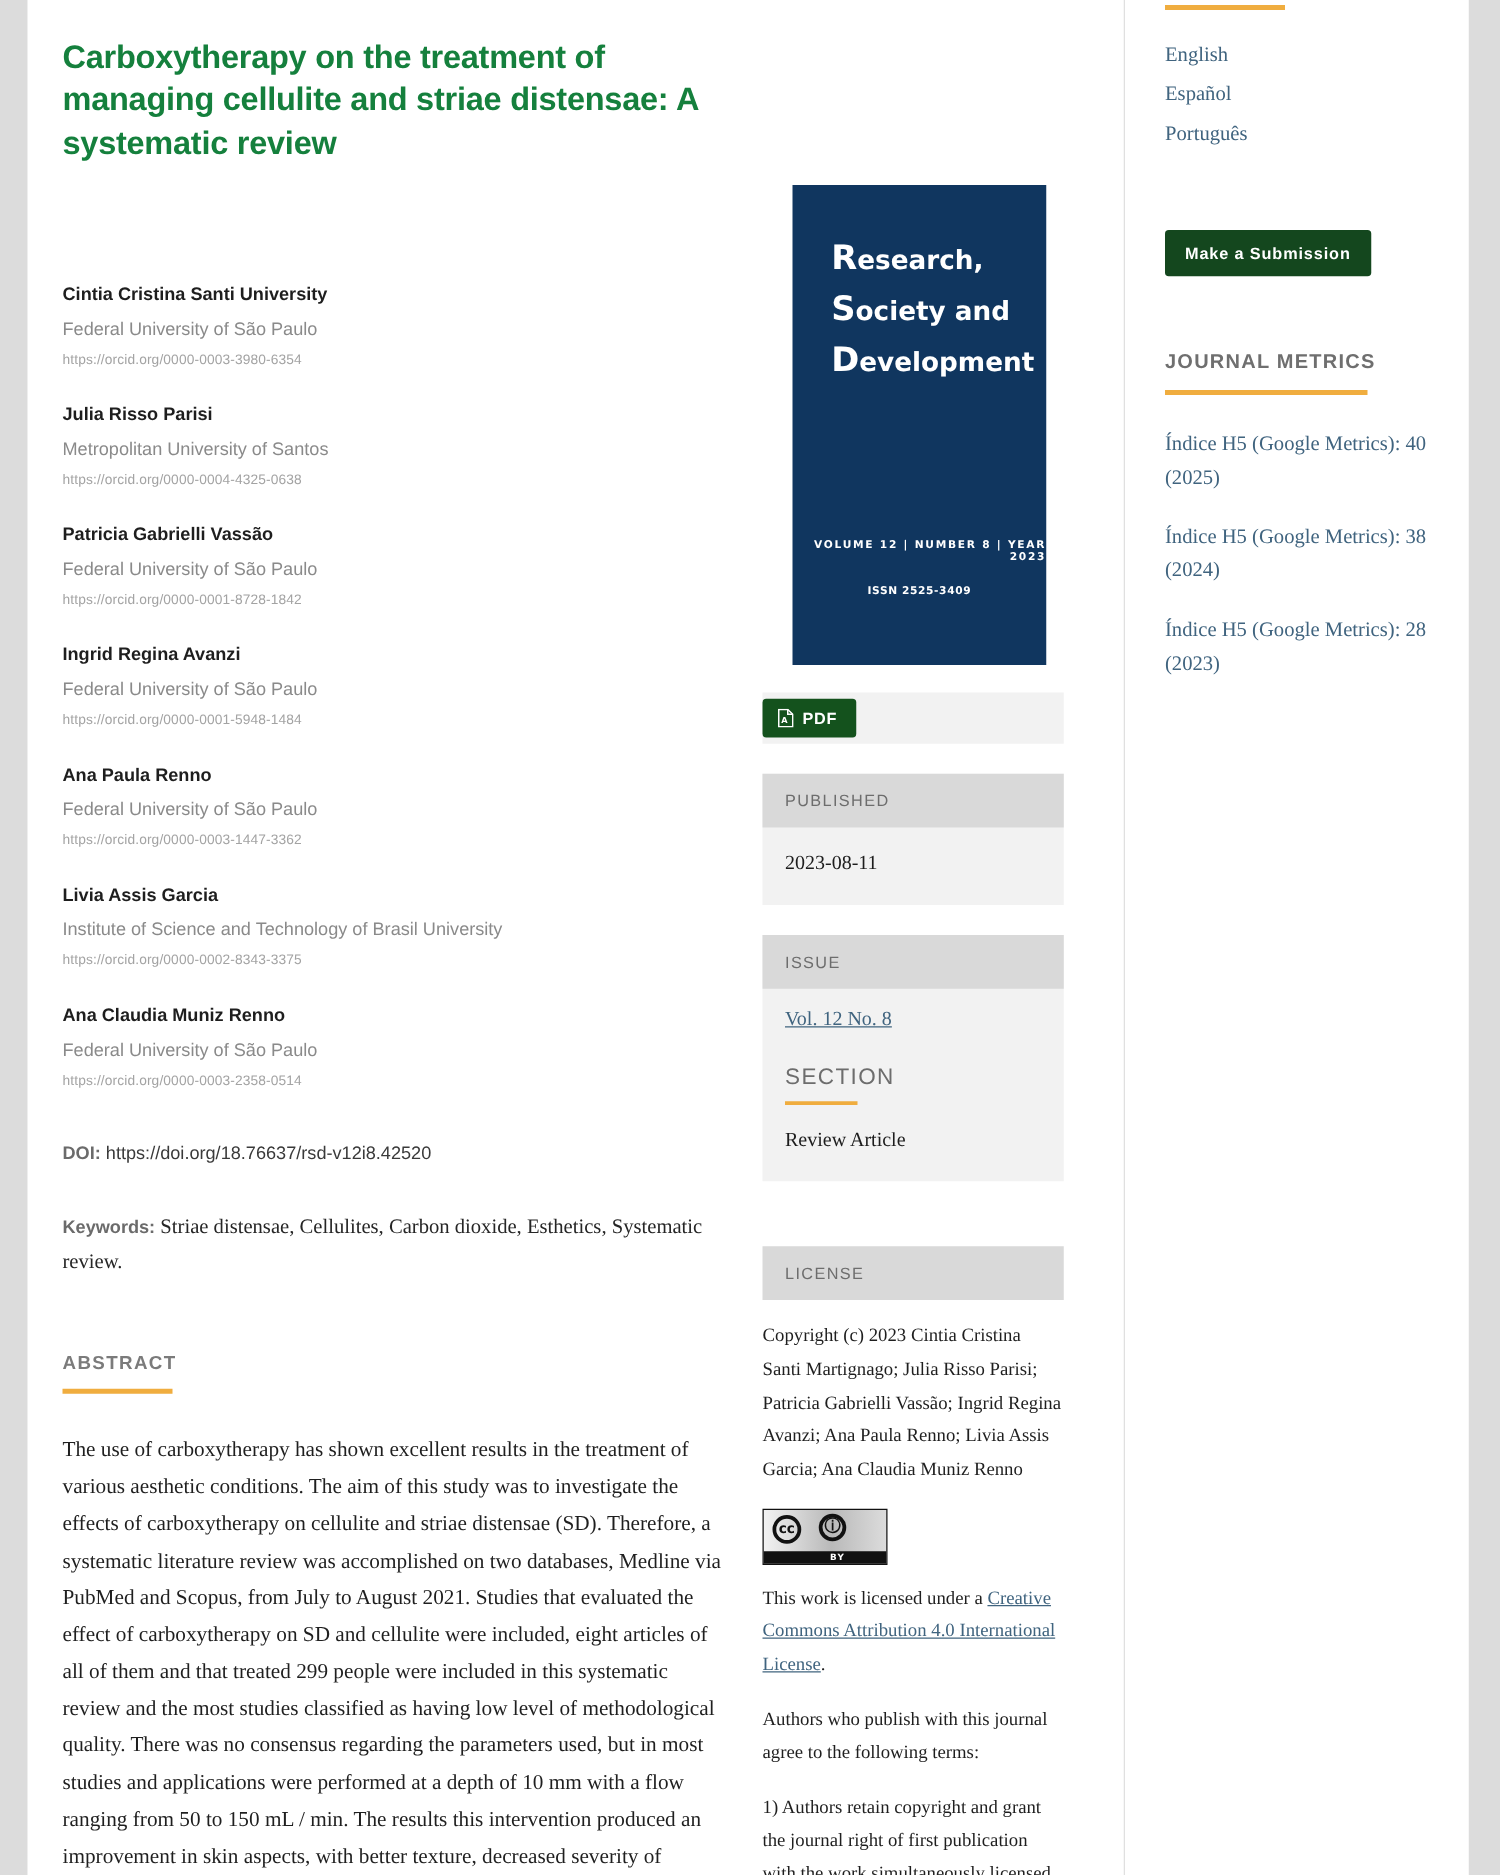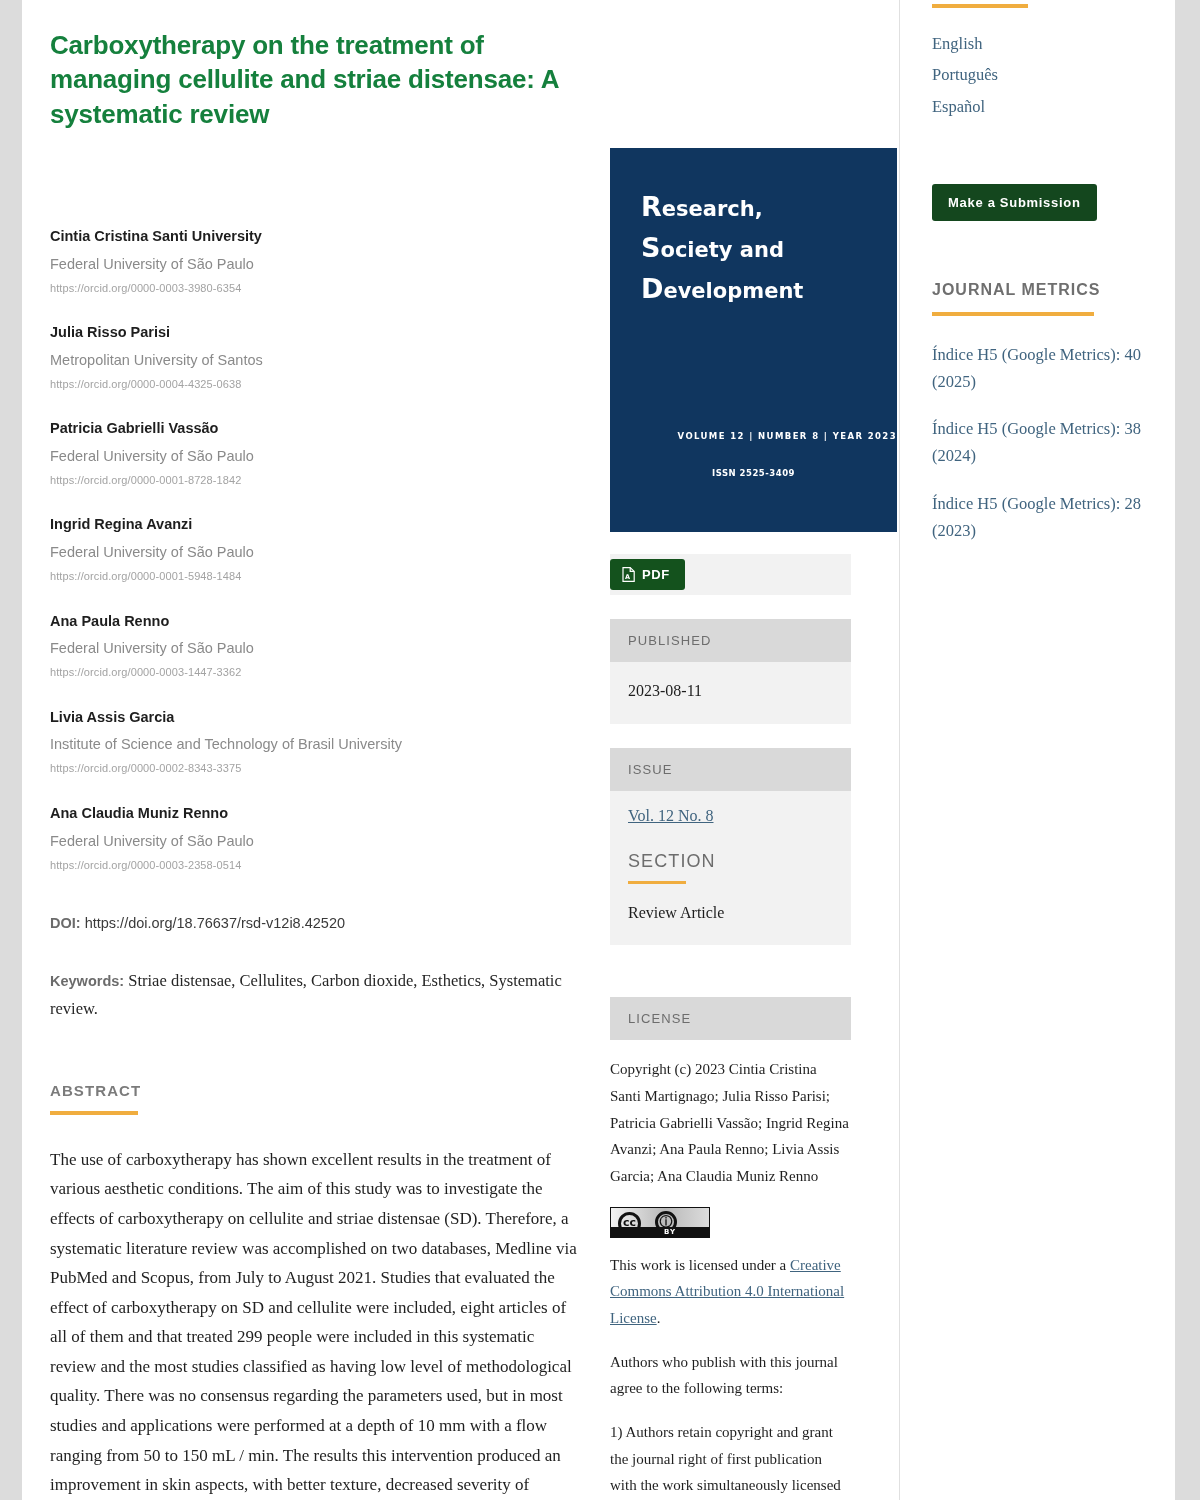--- a/index.html
+++ b/index.html
@@ -107,25 +107,26 @@
   }
 
   
   .meta-col {
     width: 290px;
     padding-top: 148px;
     border-right: 1px solid #e0e0e0;
     padding-right: 26px;
   }
   .cover {
-    width: 287px;
+    width: 203px;
     height: 384px;
     background: #10365f;
     position: relative;
     overflow: hidden;
+    margin-left: 24px;
   }
   .cover-title {
     position: absolute;
     left: 31px;
     top: 38px;
     color: #ffffff;
     font-family: "DejaVu Sans", sans-serif;
     font-weight: bold;
     font-size: 21px;
     line-height: 1.52;
@@ -233,21 +234,21 @@
     font-family: "Liberation Serif", serif;
     font-size: 15px;
     line-height: 1.78;
     color: #1f1f1f;
   }
   .license-body p { margin-bottom: 17px; }
   .license-link { color: #40647f; text-decoration: underline; cursor: pointer; }
 
   .cc-badge {
     width: 100px;
-    height: 31px;
+    height: 45px;
     background: linear-gradient(to right, #f2f2f2 0%, #b9b9b9 55%, #dcdcdc 100%);
     border: 1px solid #111;
     position: relative;
     margin: 4px 0 14px 0;
     display: block;
   }
   .cc-badge .cc-circle, .cc-badge .by-circle {
     position: absolute;
     border: 3px solid #111;
     border-radius: 50%;
@@ -457,22 +458,22 @@
           <p>Authors who publish with this journal agree to the following terms:</p>
           <p>1) Authors retain copyright and grant the journal right of first publication with the work simultaneously licensed under a Creative Commons Attribution License that allows others</p>
         </div>
       </div>
     </div>
 
     <div class="sidebar">
       <div class="lang-rule"></div>
       <div>
         <a class="lang-link">English</a>
+        <a class="lang-link">Español</a>
         <a class="lang-link">Português</a>
-        <a class="lang-link">Español</a>
       </div>
 
       <button class="submit-btn">Make a Submission</button>
 
       <div class="metrics-heading">Journal Metrics</div>
       <div class="metrics-rule"></div>
       <div>
         <a class="metric-link">Índice H5 (Google Metrics): 40 (2025)</a>
         <a class="metric-link">Índice H5 (Google Metrics): 38 (2024)</a>
         <a class="metric-link">Índice H5 (Google Metrics): 28 (2023)</a>

